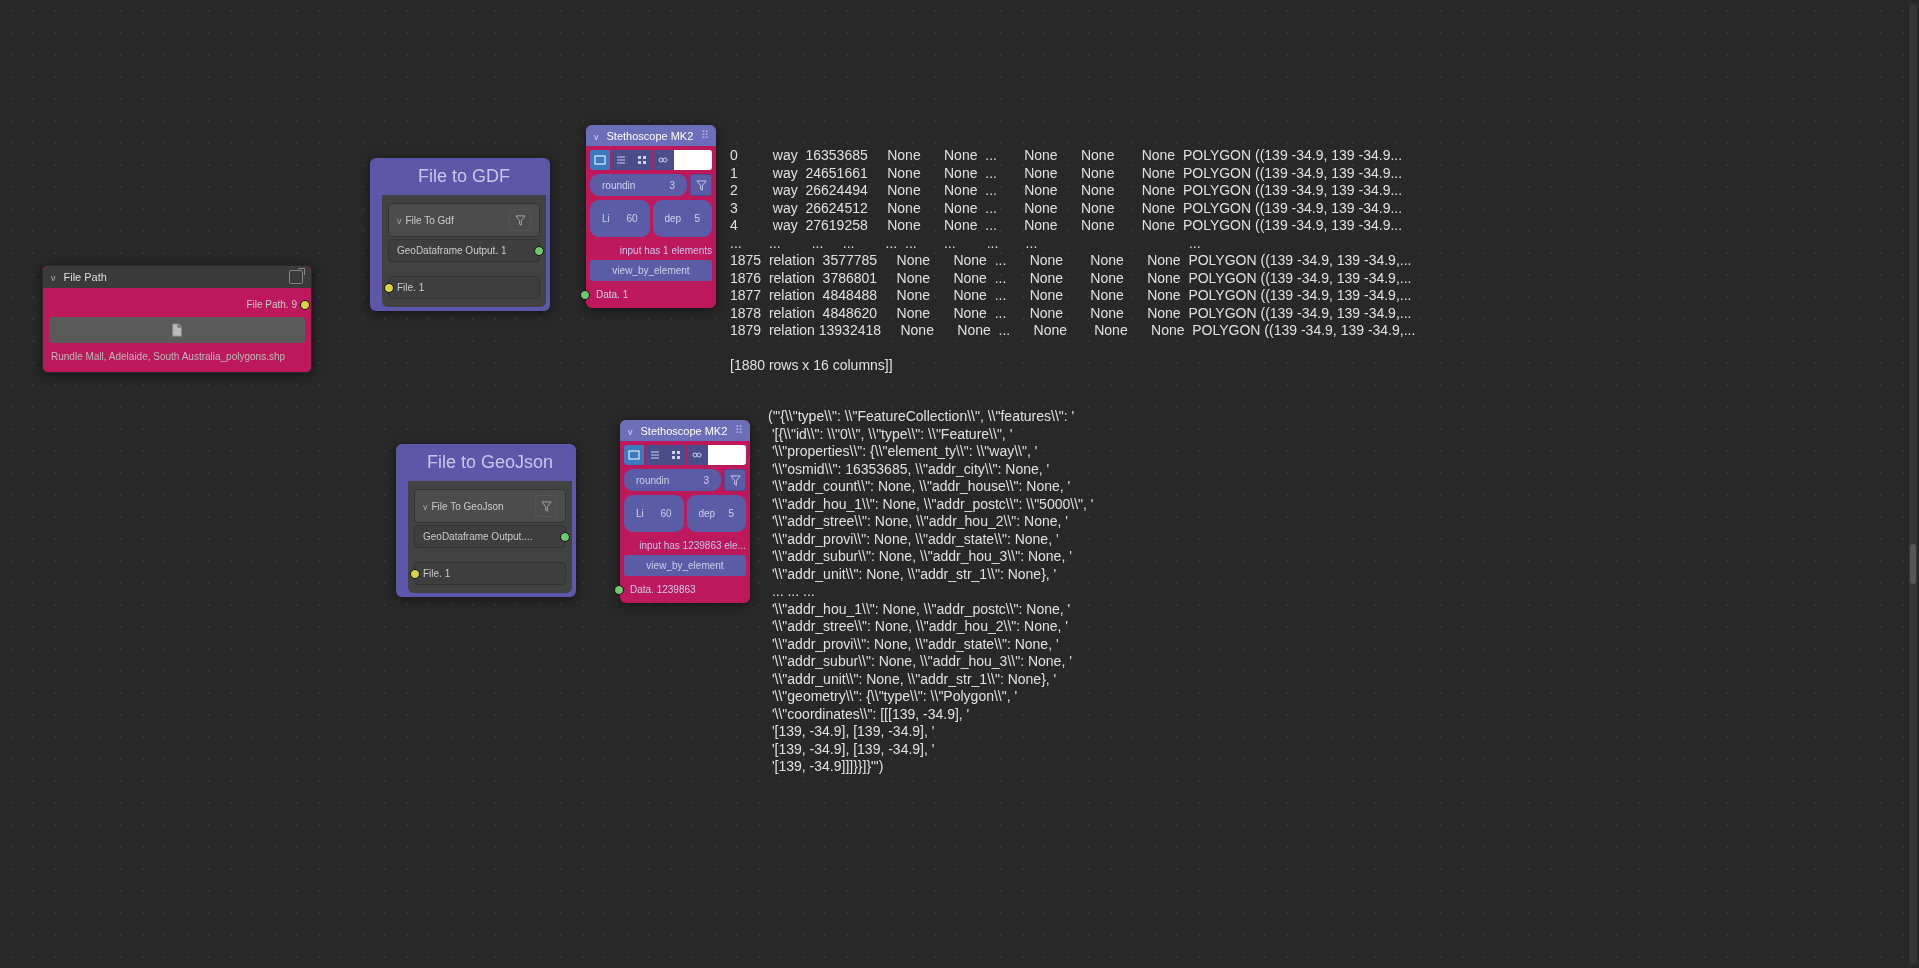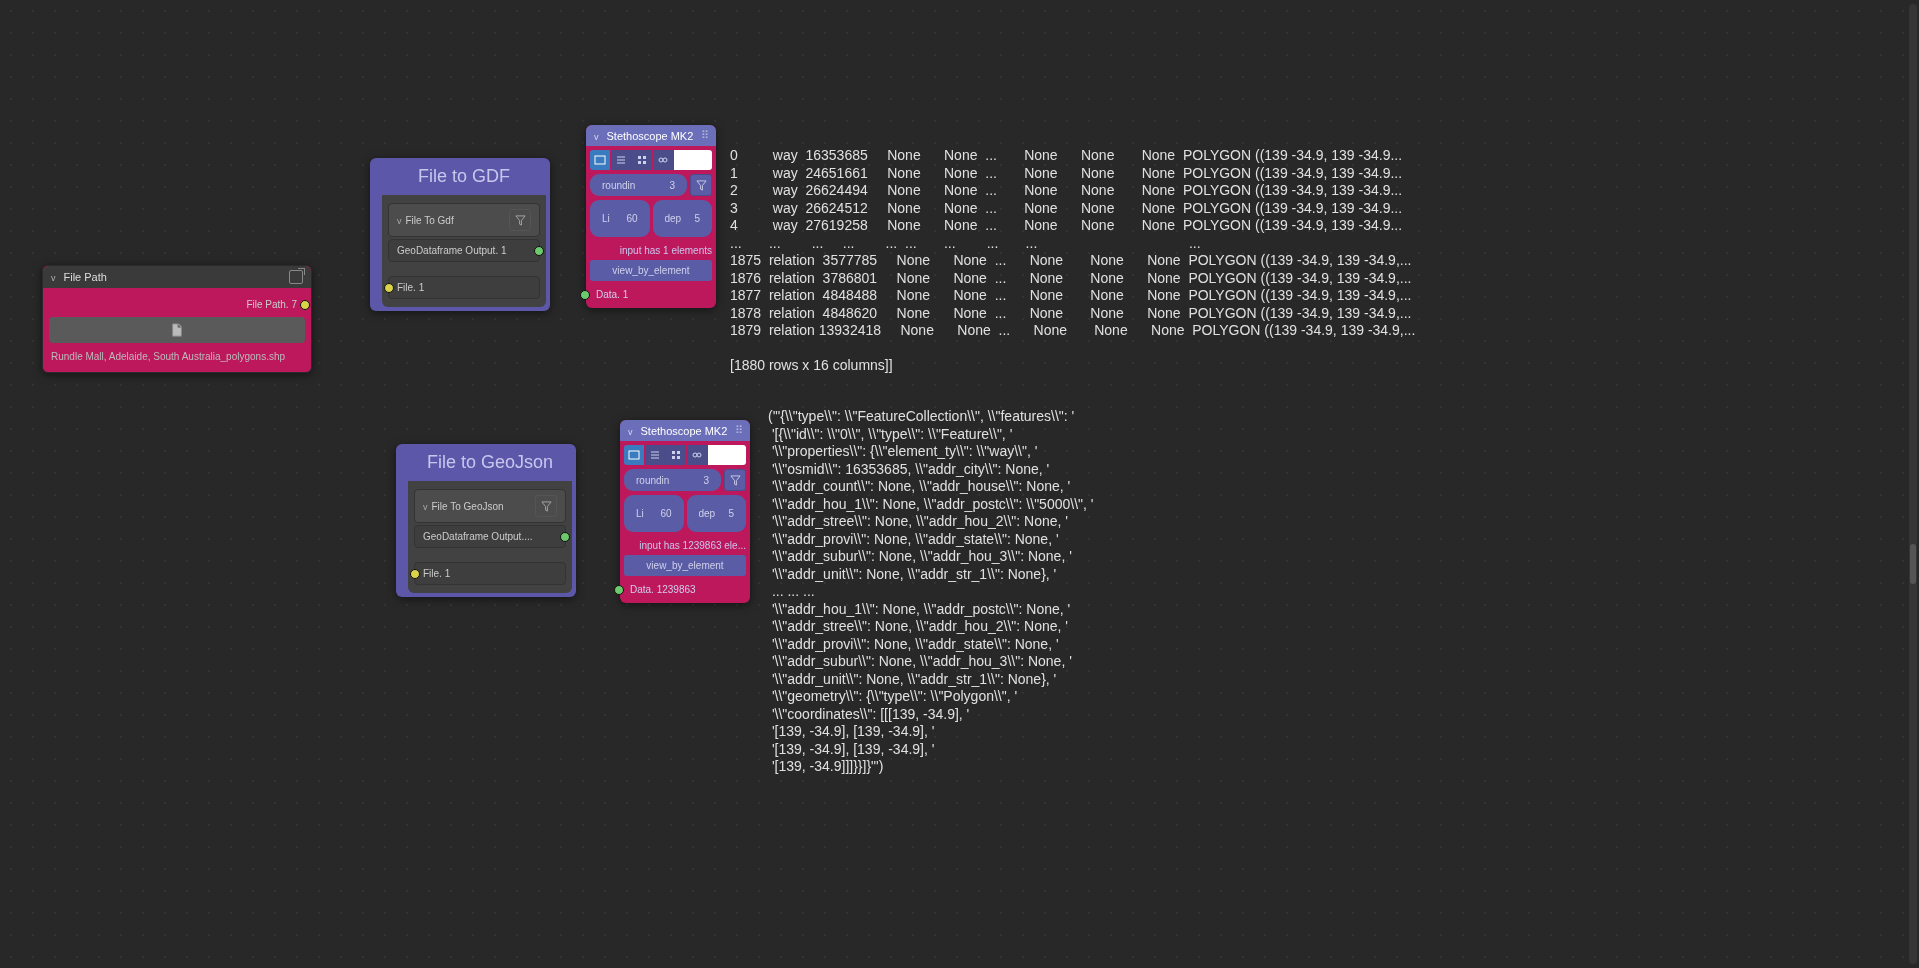--- a/index.html
+++ b/index.html
@@ -169,21 +169,21 @@
 </svg>
 
 <div class="node fp" style="left:42px; top:265px;">
   <div class="node-header fp">
     <span class="caret"></span>
     <span>File Path</span>
     <span class="pop-icon"></span>
   </div>
   <div class="node-body">
     <div class="row nobg" style="justify-content:flex-end;">
-      <span>File Path. 7</span>
+      <span>File Path. 9</span>
       <span class="socket out yellow"></span>
     </div>
     <div class="filebtn">
       <svg viewBox="0 0 16 16">
           <path fill="#bbb" d="M3 1h7l3 3v11H3z M9 1v4h4" stroke="#888" stroke-width="1"></path>
         </svg>
     </div>
     <div class="filelabel">Rundle Mall, Adelaide, South Australia_polygons.shp</div>
   </div>
 </div>

